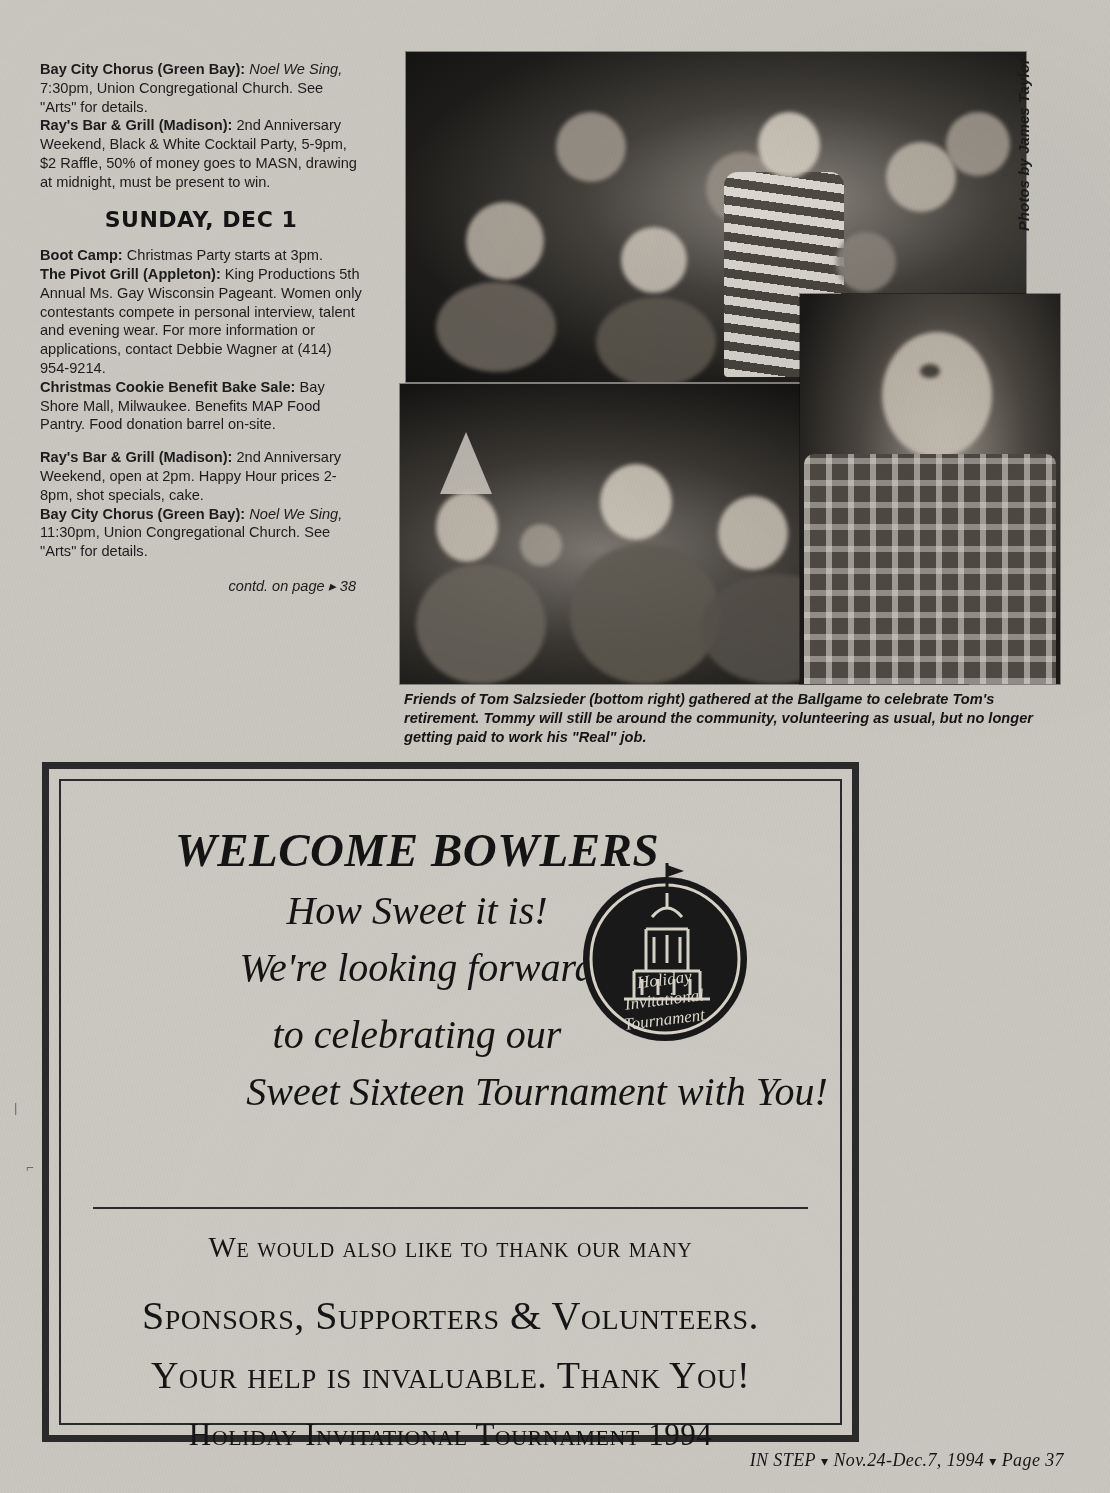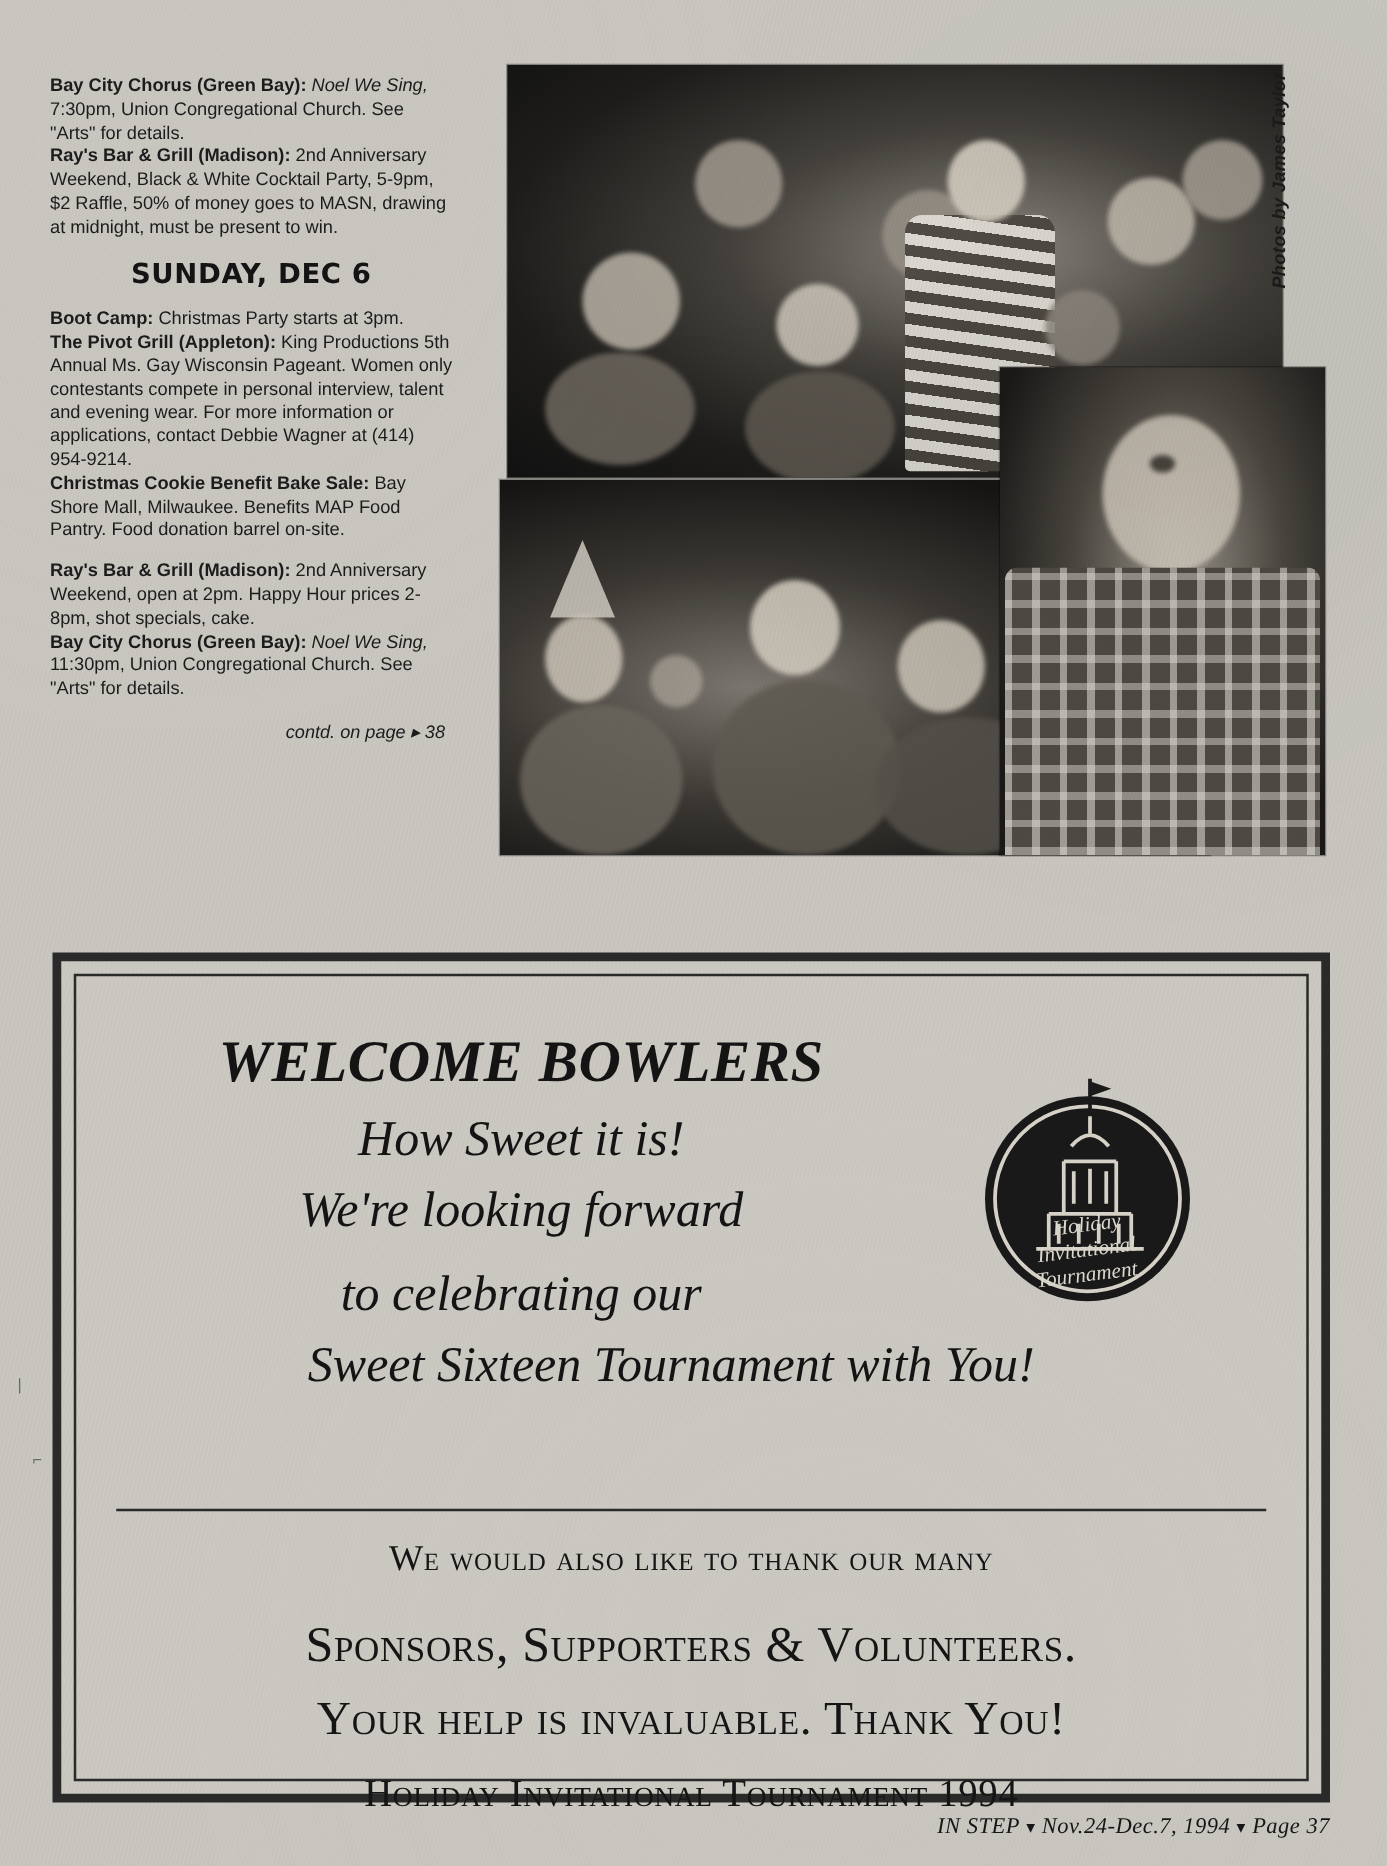--- a/index.html
+++ b/index.html
@@ -164,21 +164,21 @@
     font-size: 14.6px;
     line-height: 1.29;
     color: #141414;
   }
 
   
   .ad-outer {
     position: absolute;
     left: 42px;
     top: 762px;
-    width: 1022px;
+    width: 817px;
     height: 680px;
     border: 7px solid #2a2a2a;
     background: #cbc9c2;
     box-sizing: border-box;
     padding: 10px;
   }
   .ad-inner {
     width: 100%;
     height: 100%;
     border: 2px solid #2a2a2a;
@@ -275,21 +275,21 @@
   <div class="col-left">
 
     <div class="ev">
       <span class="nm">Bay City Chorus (Green Bay):</span><span class="it"> Noel We Sing,</span><span> 7:30pm, Union Congregational Church. See "Arts" for details.</span>
     </div>
 
     <div class="ev">
       <span class="nm">Ray's Bar &amp; Grill (Madison):</span><span class="it"></span><span> 2nd Anniversary Weekend, Black &amp; White Cocktail Party, 5-9pm, $2 Raffle, 50% of money goes to MASN, drawing at midnight, must be present to win.</span>
     </div>
 
-    <div class="daybar">SUNDAY, DEC 6</div>
+    <div class="daybar">SUNDAY, DEC 1</div>
 
     <div class="ev">
       <span class="nm">Boot Camp:</span><span class="it"></span><span> Christmas Party starts at 3pm.</span>
     </div>
 
     <div class="ev">
       <span class="nm">The Pivot Grill (Appleton):</span><span class="it"></span><span> King Productions 5th Annual Ms. Gay Wisconsin Pageant. Women only contestants compete in personal interview, talent and evening wear. For more information or applications, contact Debbie Wagner at (414) 954-9214.</span>
     </div>
 
     <div class="ev">
@@ -338,20 +338,21 @@
 
     <div class="photo photo-c">
       <div class="blob" style="left:82px;top:38px;width:110px;height:126px;background:#cfc7ba;"></div>
       <div class="plaid" style="left:4px;top:160px;width:252px;height:230px;"></div>
       <div class="blob" style="left:120px;top:70px;width:20px;height:14px;background:#3a3731;opacity:.9;"></div>
     </div>
   </div>
 
   <div class="credit">Photos by James Taylor</div>
 
+  <div class="caption">Friends of Tom Salzsieder (bottom right) gathered at the Ballgame to celebrate Tom's retirement. Tommy will still be around the community, volunteering as usual, but no longer getting paid to work his "Real" job.</div>
 </div>
 
 <div class="ad-outer">
   <div class="ad-inner">
 
     <div class="ad-top">
       <div class="ad-headline">
         <div class="l1">WELCOME BOWLERS</div>
         <div class="l2">How Sweet it is!</div>
         <div class="l3">We're looking forward</div>

